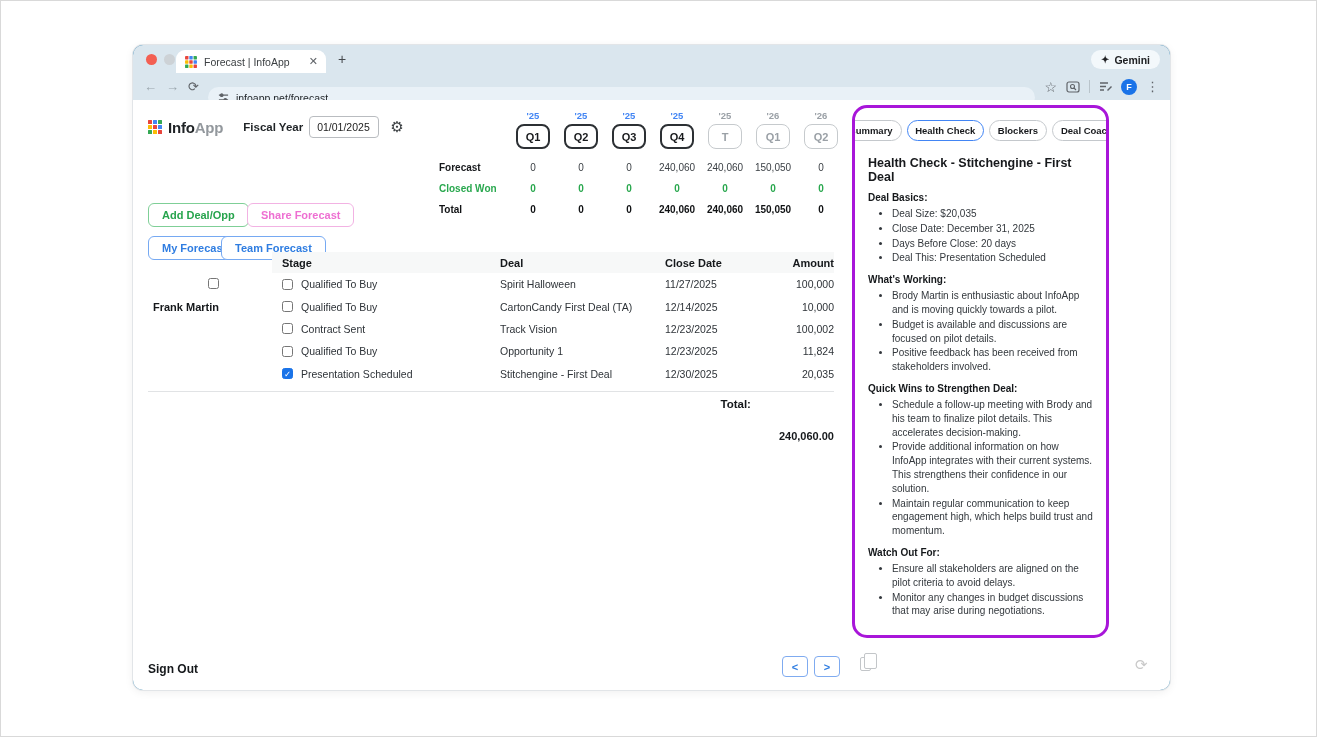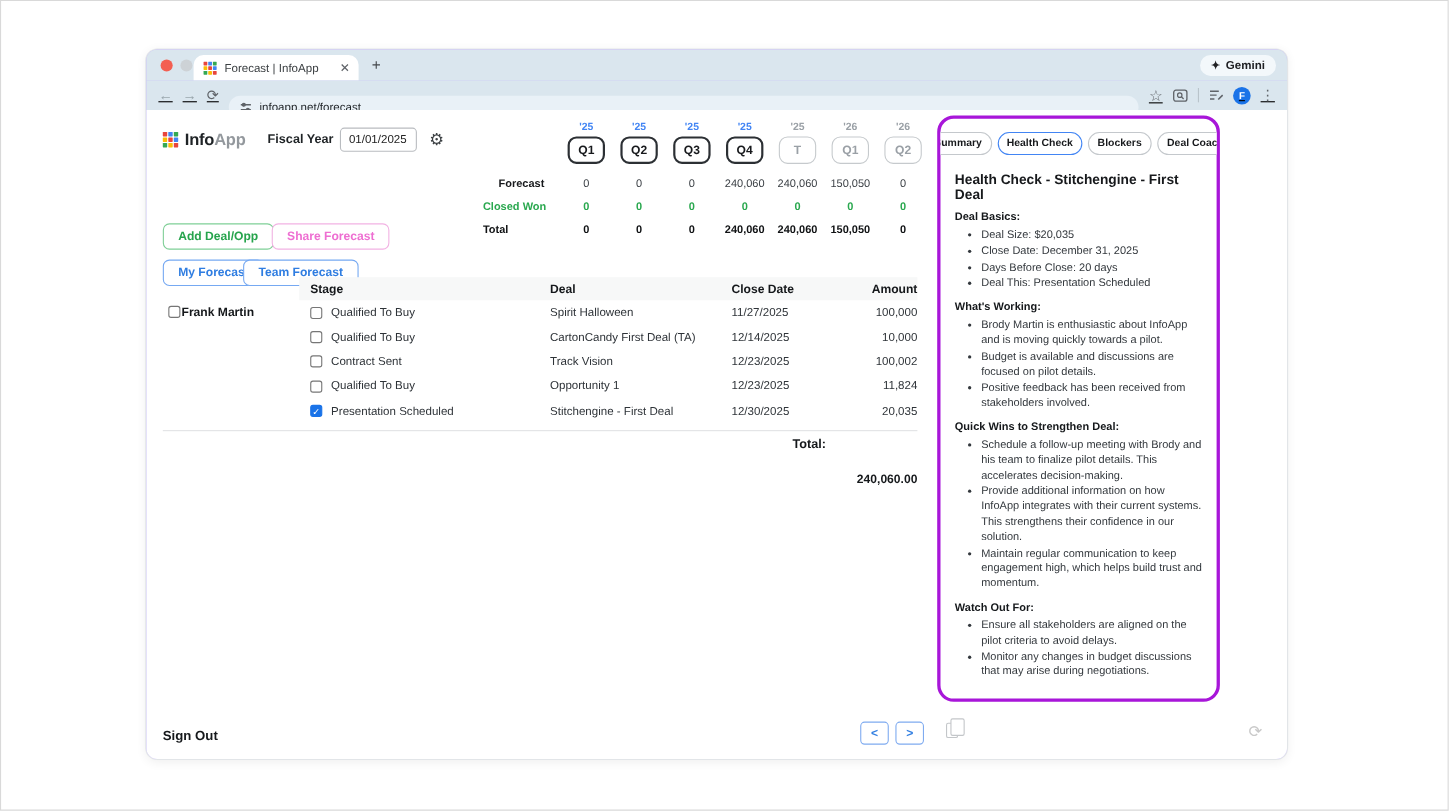--- a/index.html
+++ b/index.html
@@ -1,21 +1,21 @@
 <!DOCTYPE html>
 <html><head>
 <meta charset="utf-8">
 <style>
   * { margin:0; padding:0; box-sizing:border-box; }
   html,body { width:1317px; height:737px; background:#ffffff; font-family:"Liberation Sans", sans-serif; position:relative; }
   body { box-shadow: inset 0 0 0 1px #d9d9d9; }
 
   
-  .window { position:absolute; left:133px; top:45px; width:1037px; height:645px; background:#c4b5fd;
-            border-radius:10px; overflow:hidden; box-shadow:0 0 0 1px #e2e5e8, 0 2px 10px rgba(0,0,0,.07);text-decoration:underline; }
+  .window { position:absolute; left:133px; top:45px; width:1037px; height:645px; background:#0369a1;
+            border-radius:10px; overflow:hidden; box-shadow:0 0 0 1px #e2e5e8, 0 2px 10px rgba(0,0,0,.07); }
 
   .tabstrip { position:relative; height:28px; background:#dae6ee; }
   .lights { position:absolute; left:13px; top:9px; display:flex; gap:7px; }
   .light { width:11px; height:11px; border-radius:50%; }
   .light.red { background:#f35f52; } .light.yellow { background:#cdd2d6; } .light.green { background:#33c63c; }
   .tab { position:absolute; left:43px; top:5px; width:150px; height:23px; background:#fff;
          border-radius:9px 9px 0 0; display:flex; align-items:center; gap:6px; padding:0 8px; }
   .tab-title { flex:1; font-size:10.5px; color:#3c4043; white-space:nowrap; overflow:hidden; }
   .tab-close { font-size:11px; color:#5f6368; cursor:pointer; }
   .newtab { position:absolute; left:205px; top:6px; font-size:14px; color:#44484c; }
@@ -58,32 +58,32 @@
   
   .q-grid { position:absolute; left:306px; top:10px; display:grid; grid-template-columns:70px repeat(7,48px); }
   .q-head { display:flex; flex-direction:column; align-items:center; gap:3px; padding-bottom:8px; }
   .q-year { font-size:9.5px; font-weight:bold; color:#9aa0a6; }
   .q-year.act { color:#4285f4; }
   .q-btn { width:34px; height:25px; border:1.5px solid #c6cacd; border-radius:8px; background:#fff; color:#9aa0a6;
            font-size:11px; font-weight:bold; display:flex; align-items:center; justify-content:center; cursor:pointer; }
   .q-btn.act { border:2px solid #2c3034; color:#17191c; }
   .q-rowlabel { font-size:10px; font-weight:bold; padding:5px 0; }
   .q-val { font-size:10px; text-align:center; padding:5px 0; }
-  .r0 .q-rowlabel, .q-rowlabel.r0 { color:#17191c;text-align:center; }
+  .r0 .q-rowlabel, .q-rowlabel.r0 { color:#17191c; }
   .q-val.r0 { color:#3a3f44; }
   .q-rowlabel.r1, .q-val.r1 { color:#2aa84f; font-weight:bold; }
   .q-rowlabel.r2, .q-val.r2 { color:#101214; font-weight:bold; }
 
   
   .tbl-headstrip { position:absolute; left:139px; top:152px; width:562px; height:21px; background:#f7f8f8;
                    display:grid; grid-template-columns:218px 165px 101px 78px; align-items:center; }
   .tbl-headstrip div { font-size:11px; font-weight:bold; color:#15181b; padding-left:10px; }
   .tbl-headstrip .amt { text-align:right; padding-right:0; padding-left:0; }
 
-  .owner { position:absolute; left:20px; top:178px; display:flex; align-items:flex-start; gap:1px; }
+  .owner { position:absolute; left:20px; top:178px; display:flex; align-items:flex-end; gap:12px;flex-direction:column; }
   .owner-name { font-size:11px; font-weight:bold; color:#15181b; }
 
   .cb { width:11px; height:11px; border:1px solid #767676; border-radius:2.5px; background:#fff; display:inline-flex;
         align-items:center; justify-content:center; flex:0 0 auto; }
   .cb.checked { background:#1a73e8; border-color:#1a73e8; color:#fff; font-size:8.5px; line-height:1; }
 
   .deal-rows { position:absolute; left:139px; top:173px; width:562px; }
   .deal-row { display:grid; grid-template-columns:218px 165px 101px 78px; align-items:center; height:22.4px; }
   .cell-stage { display:flex; align-items:center; gap:8px; padding-left:10px; font-size:10.5px; color:#2e3338; }
   .cell-deal, .cell-date { font-size:10.5px; color:#2e3338; padding-left:10px; }

